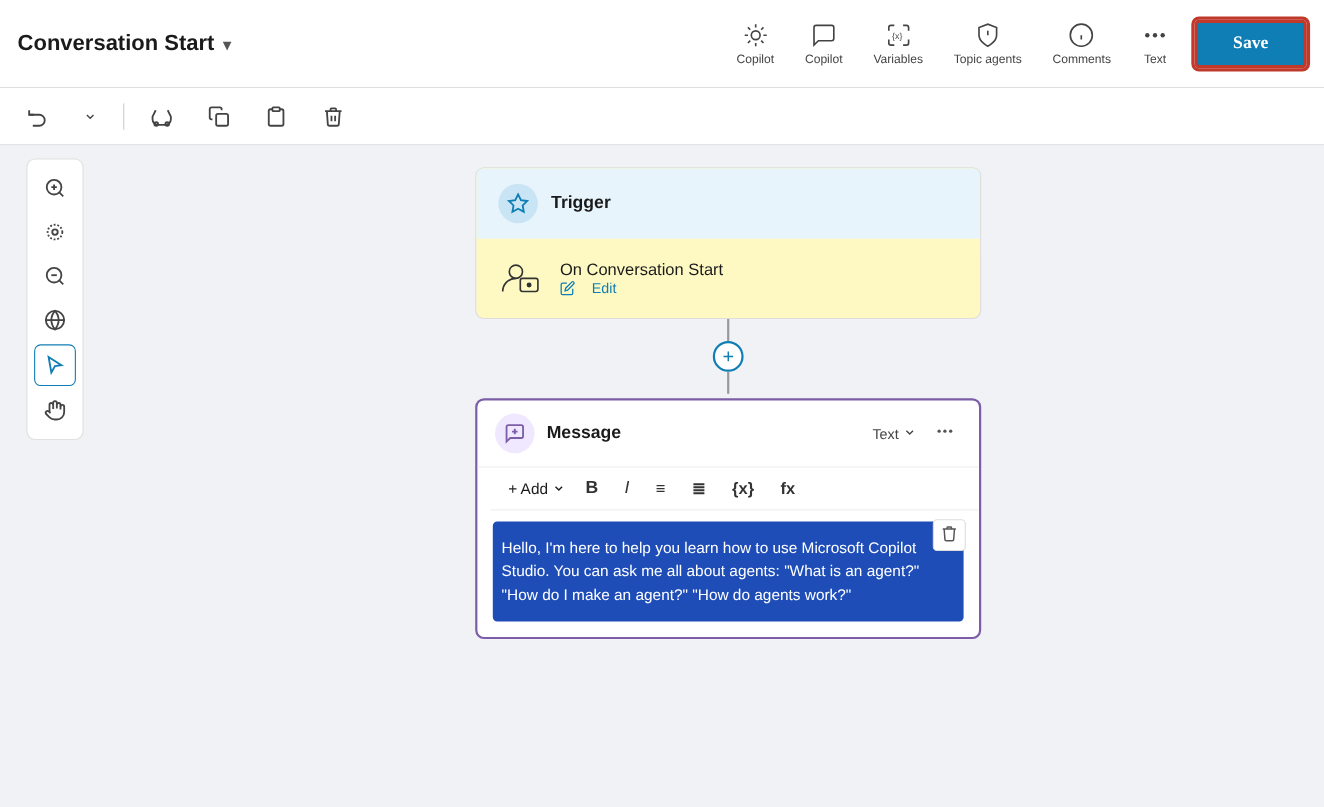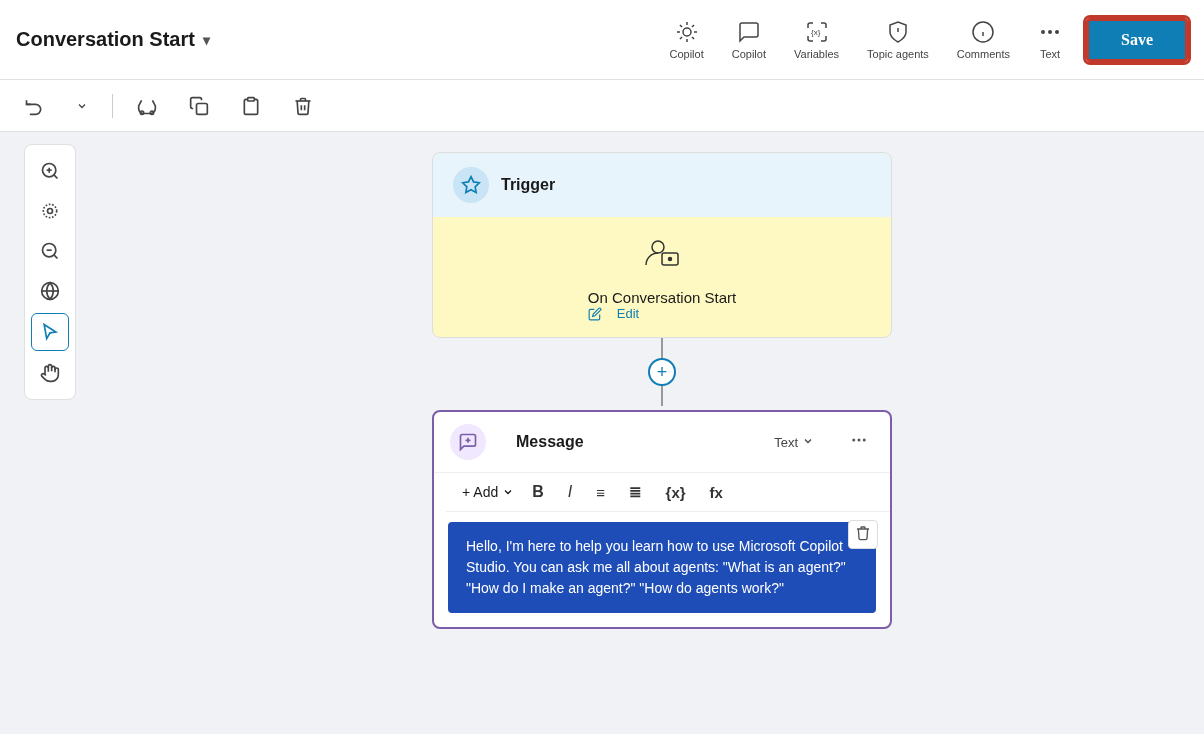--- a/index.html
+++ b/index.html
@@ -168,21 +168,20 @@
       height: 36px;
       display: flex;
       align-items: center;
       justify-content: center;
     }
     .trigger-body {
       padding: 16px 20px;
       display: flex;
       align-items: center;
       gap: 16px;
-      flex-direction: column;
     }
     .conv-icon {
       width: 40px;
       height: 40px;
       display: flex;
       align-items: center;
       justify-content: center;
       color: #333;
     }
     .conv-label {
@@ -234,21 +233,21 @@
       border: 2px solid #7b5ea7;
       border-radius: 8px;
       overflow: hidden;
       margin-top: 4px;
     }
     .message-header {
       display: flex;
       align-items: center;
       padding: 12px 16px;
       border-bottom: 1px solid #eee;
-      gap: 30px;
+      gap: 11px;
     }
     .msg-icon-wrap {
       background: #f0e8ff;
       border-radius: 50%;
       width: 36px;
       height: 36px;
       display: flex;
       align-items: center;
       justify-content: center;
       color: #7b5ea7;
@@ -314,21 +313,21 @@
       border: 1px solid #ddd;
       border-radius: 4px;
       cursor: pointer;
       padding: 4px 6px;
       color: #555;
     }
     .message-text-box {
       background: #1e4db7;
       border: 2px solid #1e4db7;
       border-radius: 4px;
-      padding: 12px 16px;
+      padding: 12px 6px;
       color: #fff;
       font-size: 14px;
       line-height: 1.5;
       min-height: 90px;
     }
   </style>
 </head>
 <body>
 
 <div class="top-toolbar">

